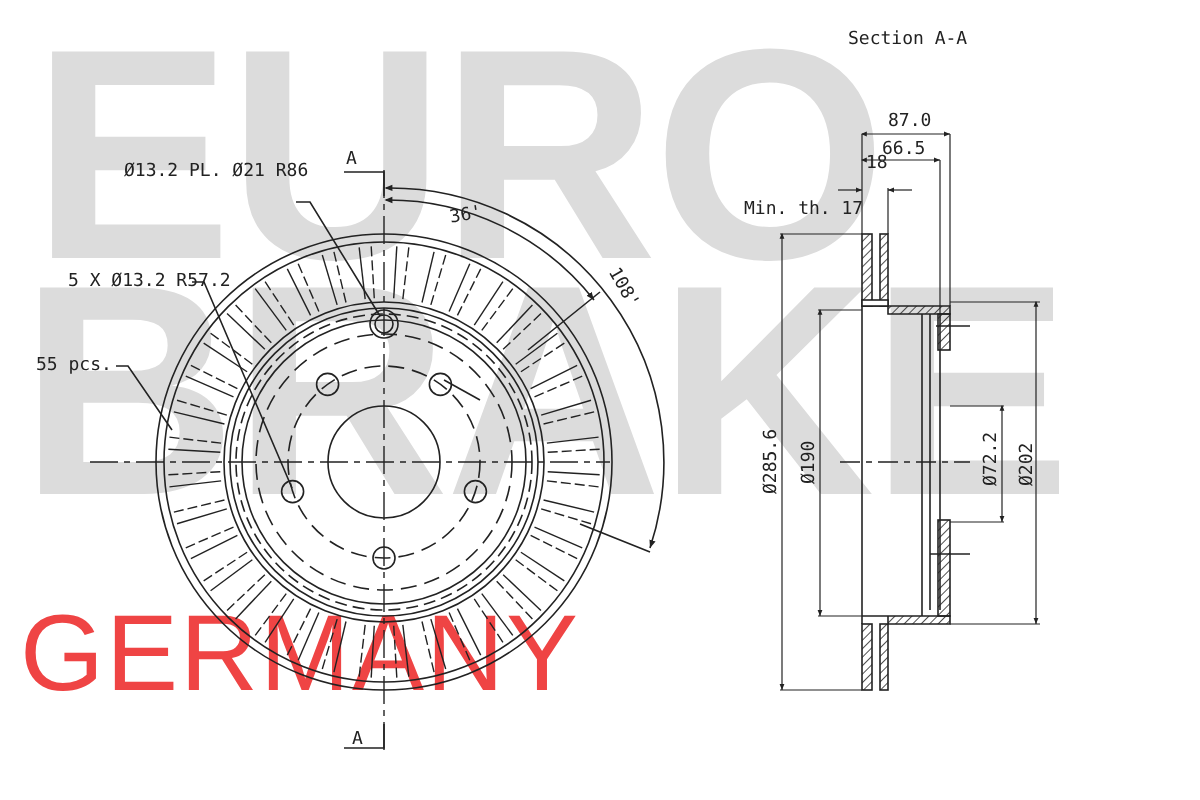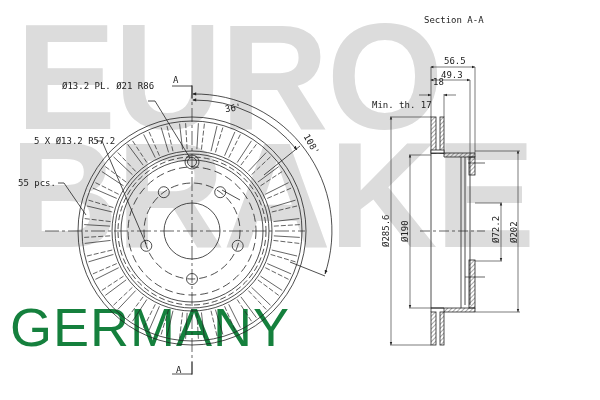--- a/index.html
+++ b/index.html
@@ -1,21 +1,21 @@
 <!DOCTYPE html>
 <html><head>
 <meta charset="utf-8">
 <style>
   html, body { margin: 0; padding: 0; background: #ffffff; }
   body { width: 600px; height: 400px; overflow: hidden; position: relative; font-family: "DejaVu Sans Mono", "Liberation Mono", monospace; }
   .canvas { position: absolute; left: 0; top: 0; width: 600px; height: 400px; }
   .wm { position: absolute; color: #dcdcdc; font-family: "Liberation Sans", "DejaVu Sans", sans-serif; font-weight: bold; line-height: 1; letter-spacing: -2px; user-select: none; }
   .wm-euro { left: 16px; top: 2px; font-size: 150px; }
   .wm-brake { left: 10px; top: 120px; font-size: 150px; }
-  .wm-germany { left: 10px; top: 300px; font-size: 54px; font-weight: normal; color: #15803d; letter-spacing: 1px; }
+  .wm-germany { left: 10px; top: 300px; font-size: 54px; font-weight: normal; color: #ef4444; letter-spacing: 1px; }
   .lbl { position: absolute; font-size: 9px; color: #222; white-space: nowrap; line-height: 1; }
   .vlbl { position: absolute; font-size: 9px; color: #222; white-space: nowrap; transform: rotate(-90deg); transform-origin: left top; line-height: 1; }
   svg { position: absolute; left: 0; top: 0; }
 </style>
 </head>
 <body>
 
 <div class="wm wm-euro">EURO</div>
 <div class="wm wm-brake">BRAKE</div>
 <div class="wm wm-germany">GERMANY</div>
@@ -206,20 +206,20 @@
 
 <div class="lbl" style="left:173px;top:76px">A</div>
 <div class="lbl" style="left:176px;top:366px">A</div>
 <div class="lbl" style="left:62px;top:82px">Ø13.2 PL. Ø21 R86</div>
 <div class="lbl" style="left:34px;top:137px">5 X Ø13.2 R57.2</div>
 <div class="lbl" style="left:18px;top:179px">55 pcs.</div>
 <div class="lbl" style="left:225px;top:104px;transform:rotate(-10deg)">36'</div>
 <div class="lbl" style="left:300px;top:140px;transform:rotate(60deg)">108'</div>
 
 <div class="lbl" style="left:424px;top:16px">Section A-A</div>
-<div class="lbl" style="left:444px;top:57px">56.5</div>
-<div class="lbl" style="left:441px;top:71px">49.3</div>
+<div class="lbl" style="left:444px;top:57px">87.0</div>
+<div class="lbl" style="left:441px;top:71px">66.5</div>
 <div class="lbl" style="left:433px;top:78px">18</div>
 <div class="lbl" style="left:372px;top:101px">Min. th. 17</div>
 <div class="vlbl" style="left:382px;top:247px">Ø285.6</div>
 <div class="vlbl" style="left:401px;top:242px">Ø190</div>
 <div class="vlbl" style="left:492px;top:243px">Ø72.2</div>
 <div class="vlbl" style="left:510px;top:243px">Ø202</div>
 
 </body></html>

